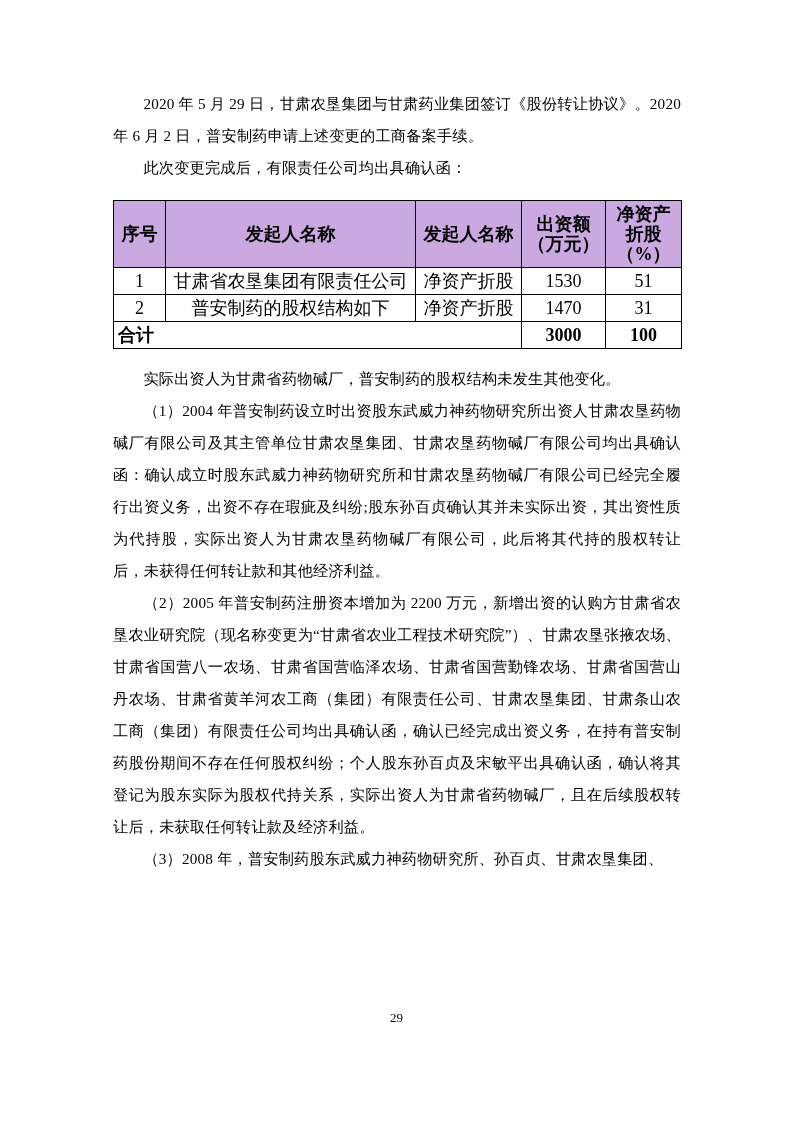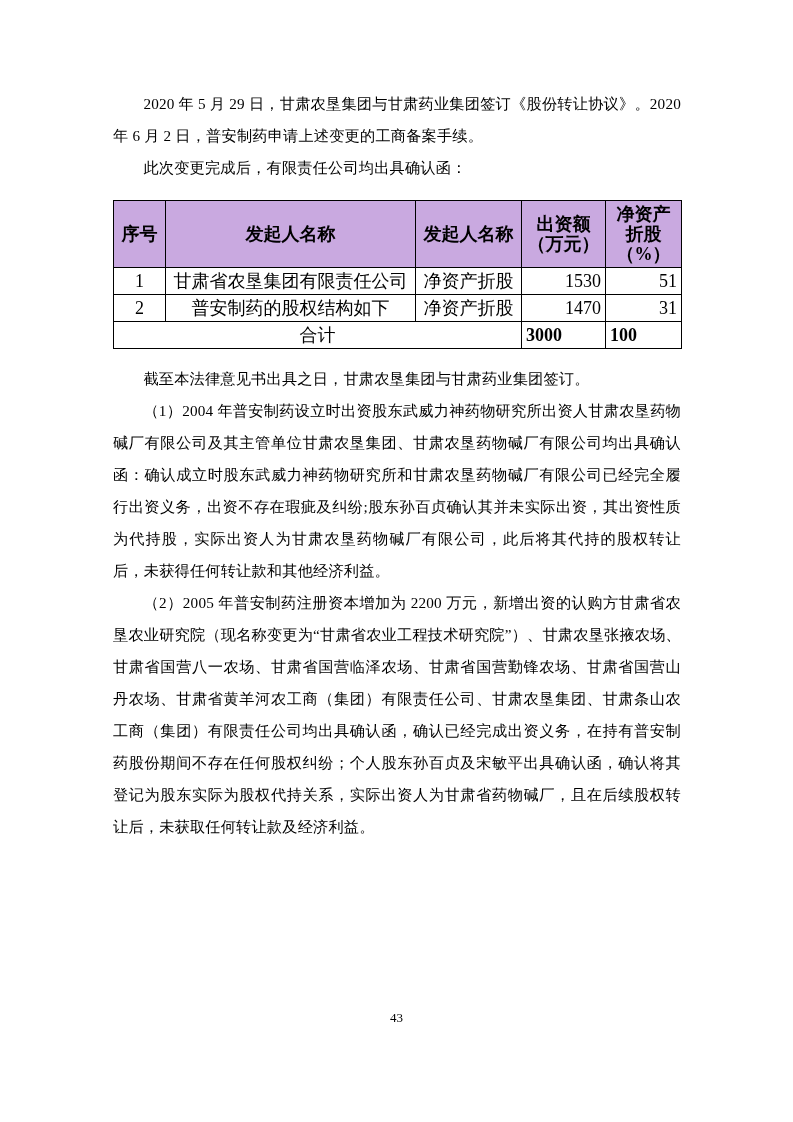--- a/index.html
+++ b/index.html
@@ -57,27 +57,27 @@
     text-align: center;
     vertical-align: middle;
   }
   .col-seq { width: 52px; }
   .col-name { width: 250px; }
   .col-method { width: 106px; }
   .col-amount { width: 84px; }
   .col-ratio { width: 76px; }
 
   td.c { text-align: center; }
-  td.r { text-align: right; padding-right: 6px; }
+  td.r { text-align: center; padding-right: 6px; }
   td.total {
-    text-align: center;
-    font-weight: normal;
+    text-align: left;
+    font-weight: bold;
   }
   td.total-val {
-    text-align: left;
+    text-align: center;
     padding-right: 6px;
     font-weight: bold;
   }
   .pagenum {
     position: absolute;
     top: 1010px;
     left: 0;
     width: 793px;
     text-align: center;
     font-size: 13px;
@@ -134,20 +134,21 @@
           <td class="r">31</td>
         </tr>
         <tr>
           <td class="total" colspan="3">合计</td>
           <td class="total-val">3000</td>
           <td class="total-val">100</td>
         </tr>
       </tbody>
     </table>
 
-    <p class="para indent gap-sm">截至本法律意见书出具之日，甘肃农垦集团与甘肃药业集团签订。</p>
+    <p class="para indent gap-sm">实际出资人为甘肃省药物碱厂，普安制药的股权结构未发生其他变化。</p>
     <p class="para indent gap-sm">（1）2004 年普安制药设立时出资股东武威力神药物研究所出资人甘肃农垦药物碱厂有限公司及其主管单位甘肃农垦集团、甘肃农垦药物碱厂有限公司均出具确认函：确认成立时股东武威力神药物研究所和甘肃农垦药物碱厂有限公司已经完全履行出资义务，出资不存在瑕疵及纠纷;股东孙百贞确认其并未实际出资，其出资性质为代持股，实际出资人为甘肃农垦药物碱厂有限公司，此后将其代持的股权转让后，未获得任何转让款和其他经济利益。</p>
     <p class="para indent gap-sm">（2）2005 年普安制药注册资本增加为 2200 万元，新增出资的认购方甘肃省农垦农业研究院（现名称变更为“甘肃省农业工程技术研究院”）、甘肃农垦张掖农场、甘肃省国营八一农场、甘肃省国营临泽农场、甘肃省国营勤锋农场、甘肃省国营山丹农场、甘肃省黄羊河农工商（集团）有限责任公司、甘肃农垦集团、甘肃条山农工商（集团）有限责任公司均出具确认函，确认已经完成出资义务，在持有普安制药股份期间不存在任何股权纠纷；个人股东孙百贞及宋敏平出具确认函，确认将其登记为股东实际为股权代持关系，实际出资人为甘肃省药物碱厂，且在后续股权转让后，未获取任何转让款及经济利益。</p>
+    <p class="para indent">（3）2008 年，普安制药股东武威力神药物研究所、孙百贞、甘肃农垦集团、</p>
 
   </div>
 
-  <div class="pagenum">43</div>
+  <div class="pagenum">29</div>
 </div>
 
 </body></html>

